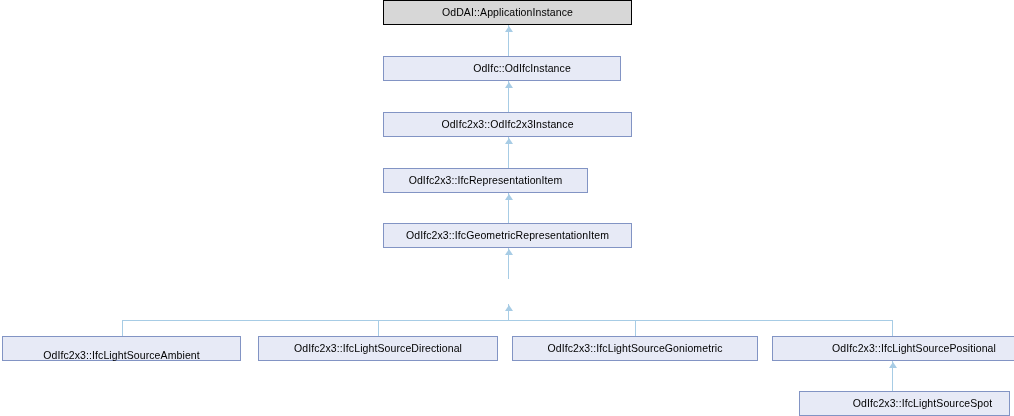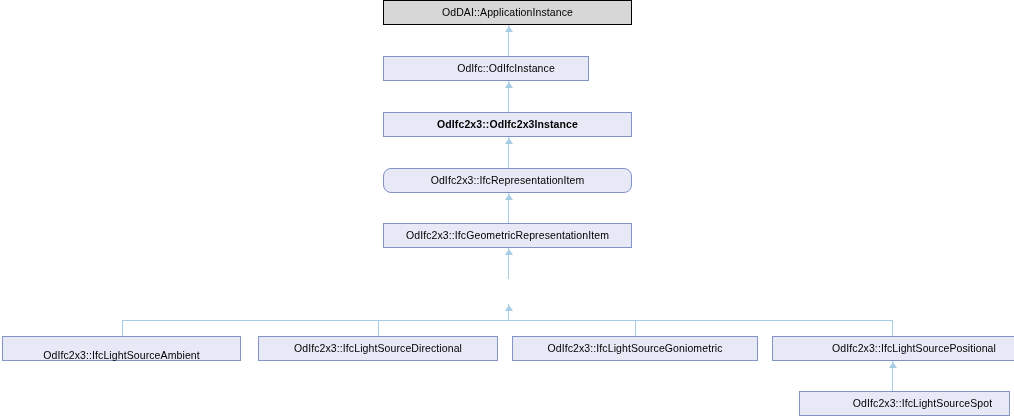--- a/index.html
+++ b/index.html
@@ -74,27 +74,27 @@
     <div class="arrow" style="left: 504.5px; top: 138px;"></div>
     <div class="edge v" style="left: 508px; top: 193px; height: 30px;"></div>
     <div class="arrow" style="left: 504.5px; top: 194px;"></div>
     <div class="edge v" style="left: 508px; top: 248px; height: 31px;"></div>
     <div class="arrow" style="left: 504.5px; top: 249px;"></div>
     <div class="edge v" style="left: 892px; top: 361px; height: 30px;"></div>
     <div class="arrow" style="left: 888.5px; top: 362px;"></div>
     <div class="node gray" style="left: 383px; top: 0px; width: 249px;">
       <span>OdDAI::ApplicationInstance</span>
     </div>
-    <div class="node blue" style="left: 383px; top: 56px; width: 206px; padding-left: 40px;">
+    <div class="node blue" style="left: 383px; top: 56px; width: 238px; padding-left: 40px;">
       <span>OdIfc::OdIfcInstance</span>
     </div>
-    <div class="node blue" style="left: 383px; top: 112px; width: 249px; font-weight: bold;">
+    <div class="node blue" style="left: 383px; top: 112px; width: 249px;">
       <span>OdIfc2x3::OdIfc2x3Instance</span>
     </div>
-    <div class="node blue" style="left: 383px; top: 168px; width: 249px; border-radius: 8px;">
+    <div class="node blue" style="left: 383px; top: 168px; width: 205px;">
       <span>OdIfc2x3::IfcRepresentationItem</span>
     </div>
     <div class="node blue" style="left: 383px; top: 223px; width: 249px;">
       <span>OdIfc2x3::IfcGeometricRepresentationItem</span>
     </div>
     <div class="node blue" style="left: 2px; top: 336px; width: 239px; align-items: flex-end;">
       <span>OdIfc2x3::IfcLightSourceAmbient</span>
     </div>
     <div class="node blue" style="left: 258px; top: 336px; width: 240px;">
       <span>OdIfc2x3::IfcLightSourceDirectional</span>

